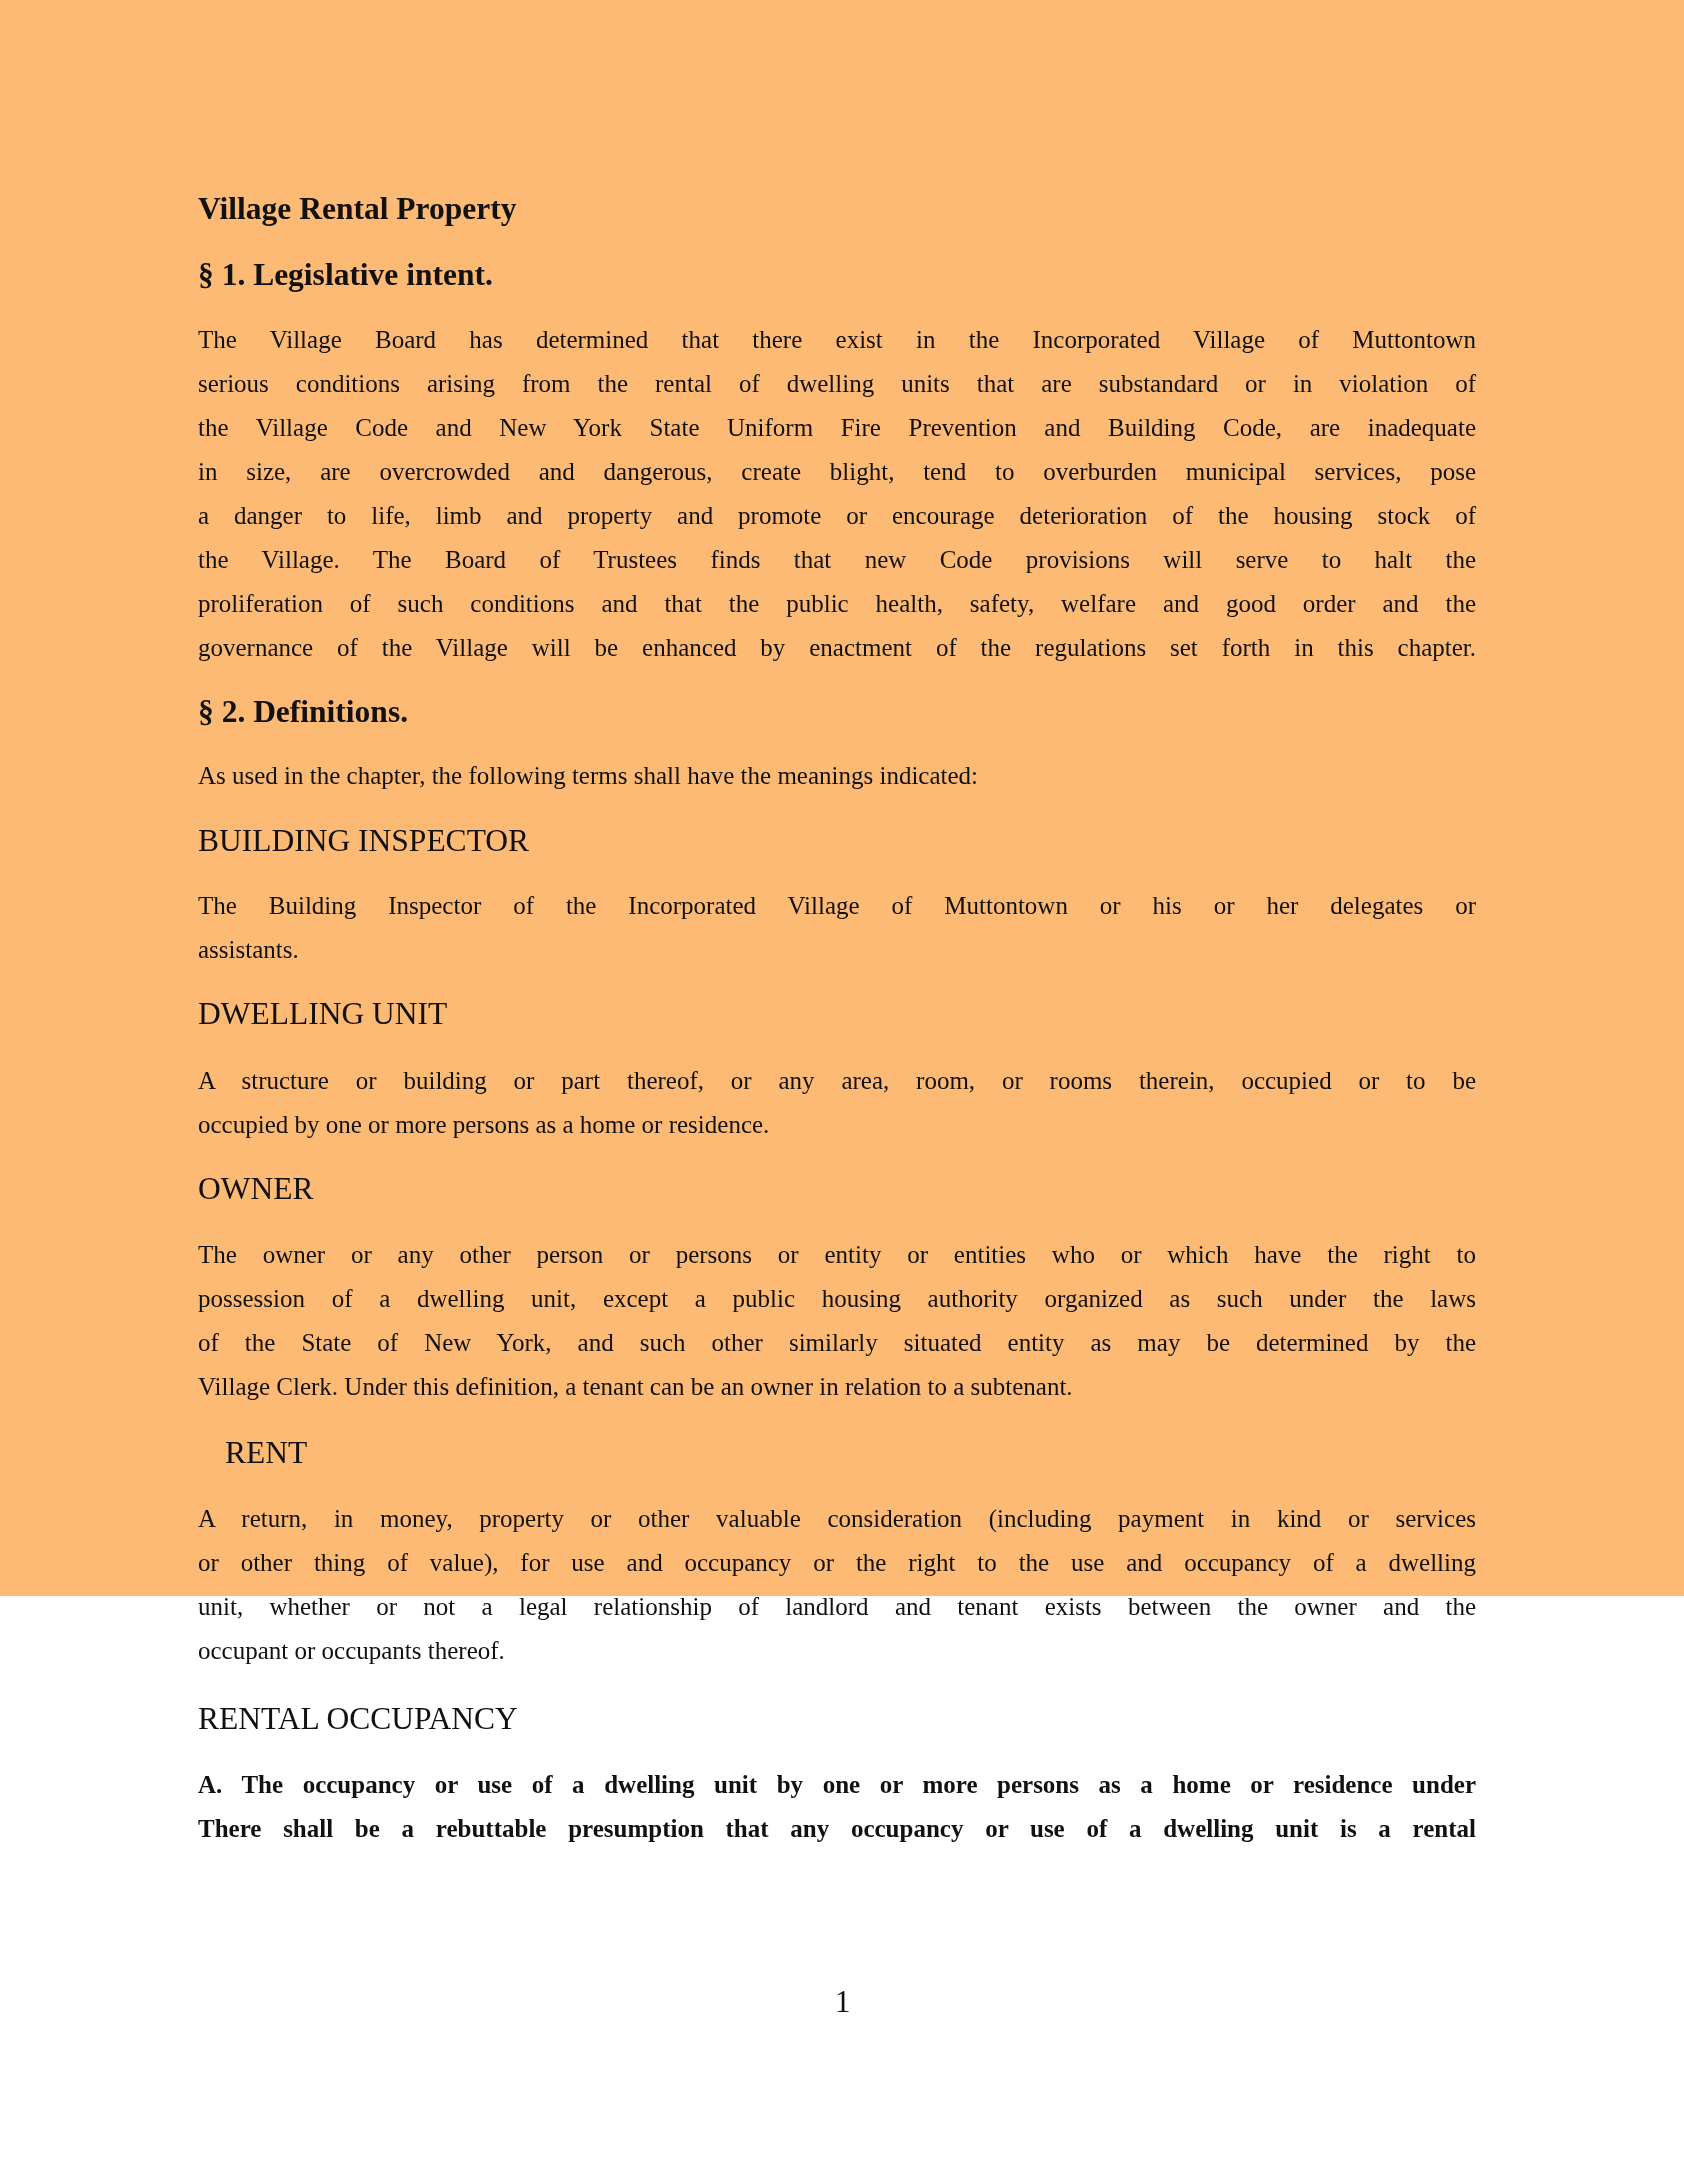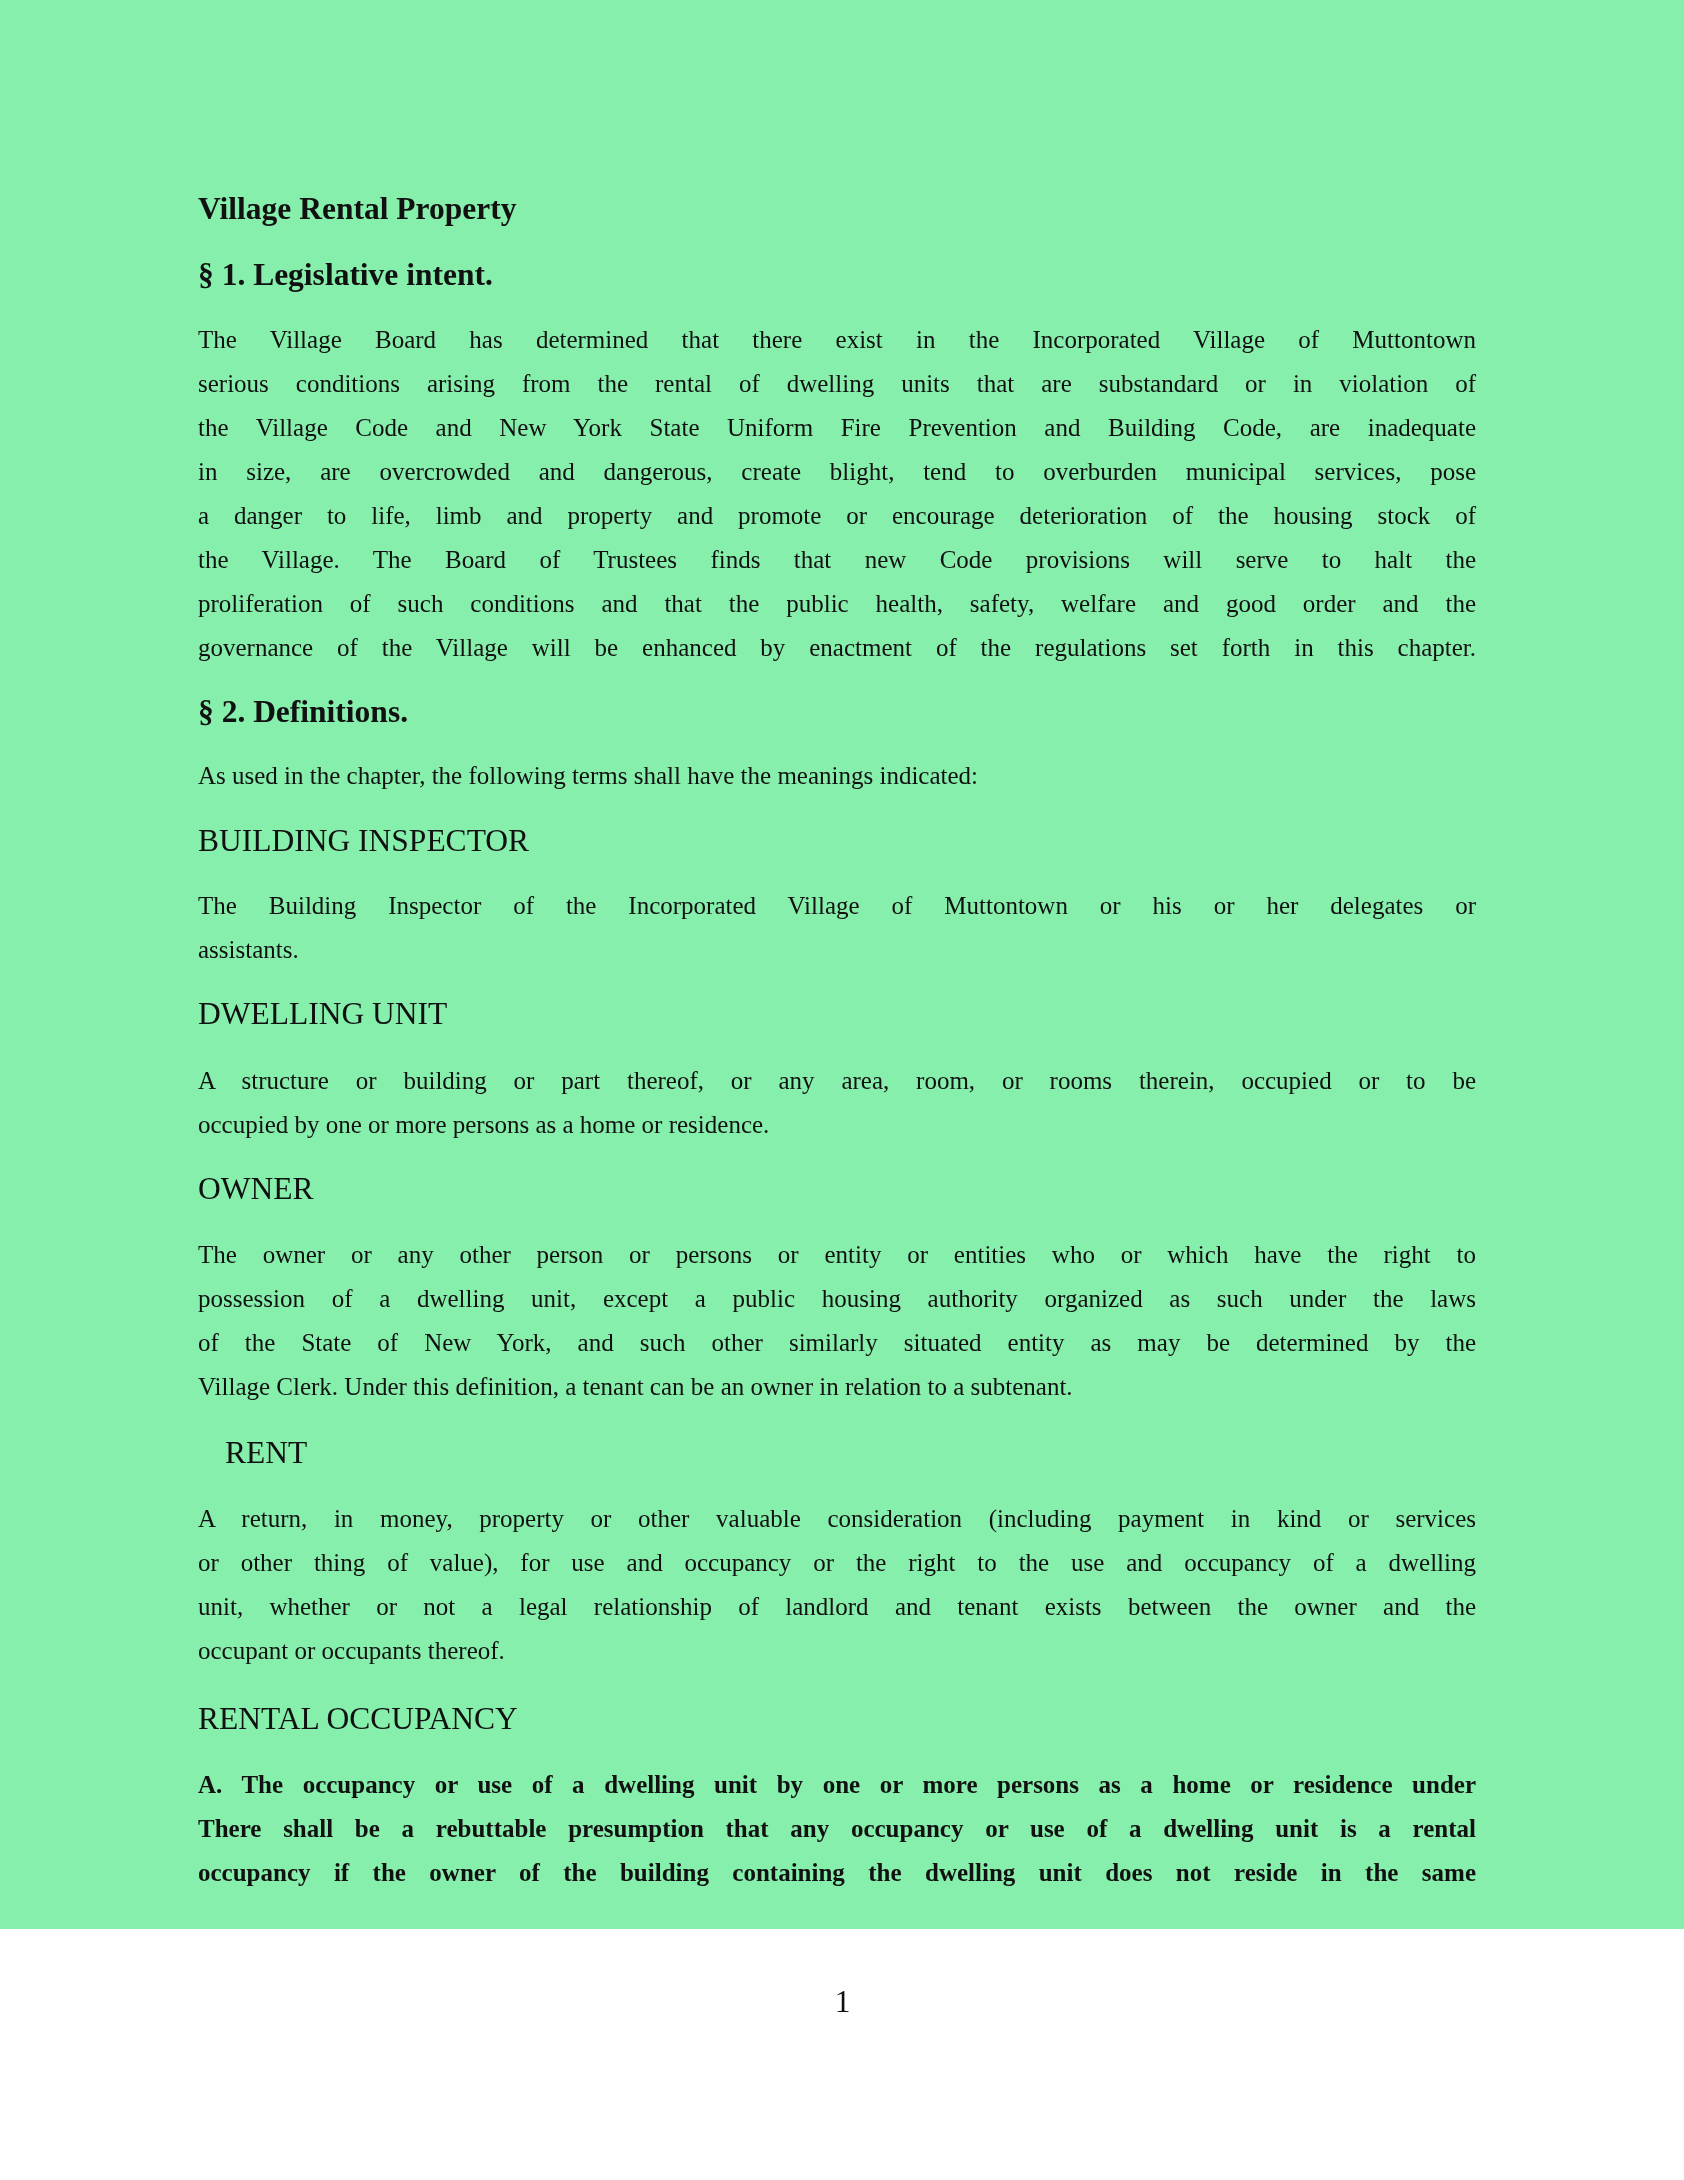--- a/index.html
+++ b/index.html
@@ -1,18 +1,18 @@
 <!DOCTYPE html>
 <html style="font-size:13.6px"><head>
 <meta charset="utf-8">
 <style>
   html, body { margin: 0; padding: 0; background: #ffffff; }
   body { width: 1685px; height: 2181px; position: relative; overflow: hidden;
          font-family: "Liberation Serif", "DejaVu Serif", serif; color: #111111; }
-  .page { position: absolute; left: 0; top: 0; width: 1685px; height: 1929px; background: #86efac; }
+  .page { position: absolute; left: 0; top: 0; width: 1685px; height: 1596px; background: #fdba74; }
   .col { position: absolute; left: 198px; width: 1278px; }
   .line { display: block; font-size: 25px; line-height: 44px; height: 44px; white-space: nowrap; }
   .j { text-align: justify; text-align-last: justify; white-space: normal; }
   .h { font-weight: bold; font-size: 31.5px; line-height: 44px; }
   .term { font-size: 31.5px; line-height: 44px; letter-spacing: 0px; }
   .pagenum { position: absolute; top: 1980px; left: 0; width: 1685px; text-align: center; font-size: 31.5px; line-height: 44px; }
 </style>
 </head>
 <body>
 
@@ -80,18 +80,17 @@
     <span class="line j">unit, whether or not a legal relationship of landlord and tenant exists between the owner and the</span>
     <span class="line">occupant or occupants thereof.</span>
   </div>
 
   <div class="col" style="top:1697px;">
     <span class="line term">RENTAL OCCUPANCY</span>
   </div>
   <div class="col" style="top:1763px;font-weight:bold;">
     <span class="line j">A. The occupancy or use of a dwelling unit by one or more persons as a home or residence under</span>
     <span class="line j">There shall be a rebuttable presumption that any occupancy or use of a dwelling unit is a rental</span>
-    <span class="line j">occupancy if the owner of the building containing the dwelling unit does not reside in the same</span>
   </div>
 
   <div class="pagenum">1</div>
 </div>
 
 
 </body></html>

